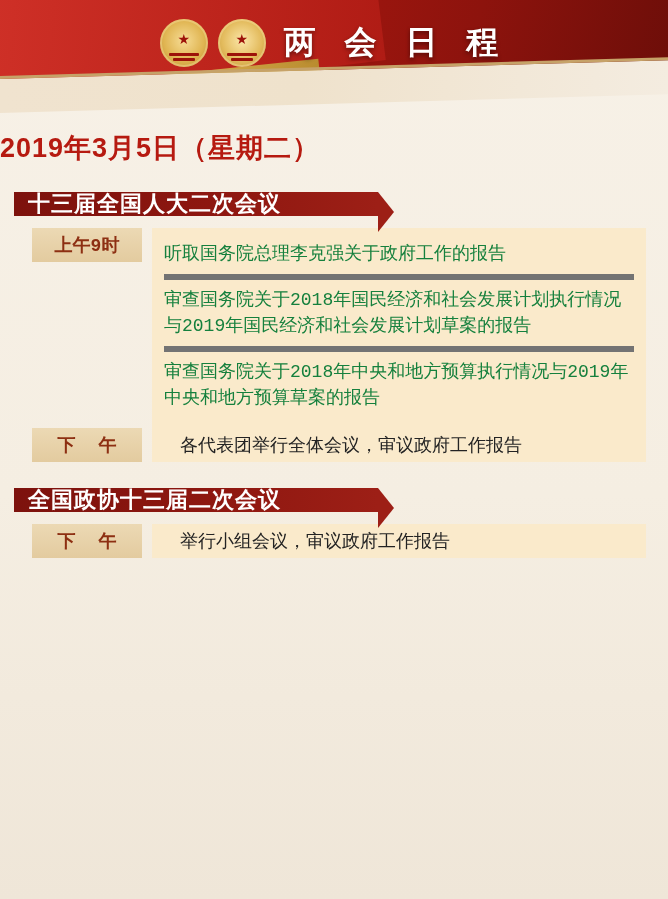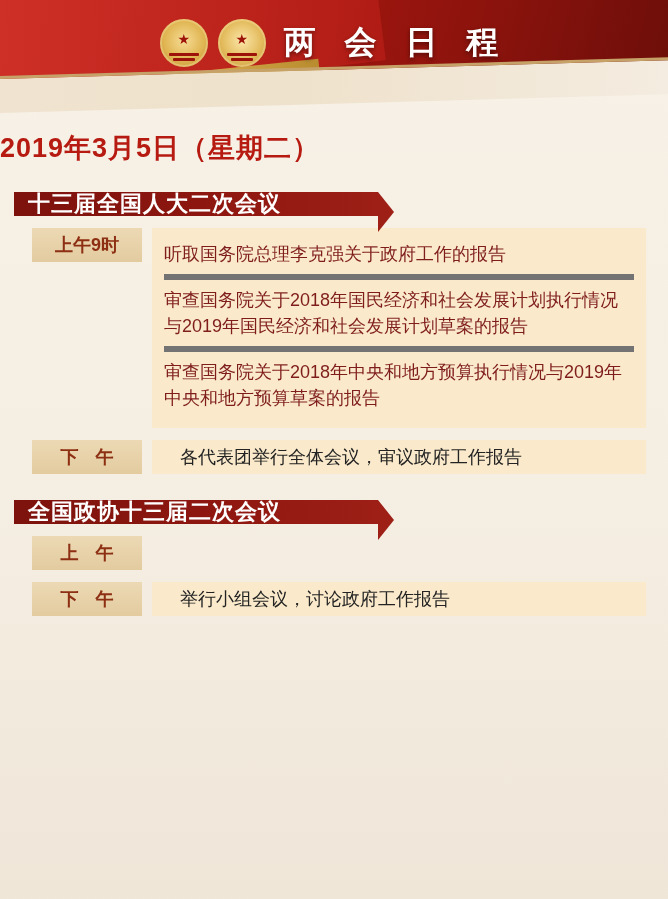--- a/index.html
+++ b/index.html
@@ -93,25 +93,25 @@
     width:350px;
     position:relative;
   }
   .banner::after{
     content:"";position:absolute;right:-16px;top:0;
     border-top:20px solid transparent;border-bottom:20px solid transparent;
     border-left:16px solid #9d1f16;
   }
 
   
-  .block{margin-top:12px;}
+  .block{margin-top:12px;font-family:Liberation Mono, monospace;}
   .row{
     display:flex;align-items:stretch;margin:0 8px 0 18px;
   }
-  .row + .row{margin-top:12px;}
+  .row + .row{}
   .time-tag{
     flex:0 0 110px;
     background:linear-gradient(180deg,#ecd9b4 0%,#e3cb9f 100%);
     color:#8d2f12;font-size:18px;font-weight:bold;
     display:flex;align-items:center;justify-content:center;
     height:34px;
   }
   .time-tag.spaced{letter-spacing:6px;text-indent:6px;}
   .panel{
     flex:1 1 auto;margin-left:10px;
@@ -119,21 +119,21 @@
     padding:6px 12px 10px 12px;
   }
   .panel.single{
     display:flex;align-items:center;height:34px;padding:0 28px;
     background:#faeacb;
   }
   .panel-title{
     color:#2a2a2a;font-size:19px;font-weight:bold;margin:3px 0 4px 0;
   }
   .item{
-    color:#7f1d1d;font-size:18px;line-height:1.45;
+    color:#15803d;font-size:18px;line-height:1.45;
     padding:7px 0 7px 0;
   }
   .item + .item{border-top:6px solid #737373;}
   .item-text{display:block;}
   .single-text{color:#232323;font-size:18px;}
 
   
   .footer{
     position:absolute;left:0;bottom:0;width:100%;height:150px;
   }
@@ -255,27 +255,26 @@
           <span class="single-text">各代表团举行全体会议，审议政府工作报告</span>
         </div>
       </div>
 
     </div>
 
     <div class="banner">全国政协十三届二次会议</div>
     <div class="block">
 
       <div class="row">
-        <div class="time-tag spaced">上 午</div>
       </div>
 
       <div class="row">
         <div class="time-tag spaced">下 午</div>
         <div class="panel single">
-          <span class="single-text">举行小组会议，讨论政府工作报告</span>
+          <span class="single-text">举行小组会议，审议政府工作报告</span>
         </div>
       </div>
 
     </div>
   </div>
 
 
 </div>
 
 </body></html>

